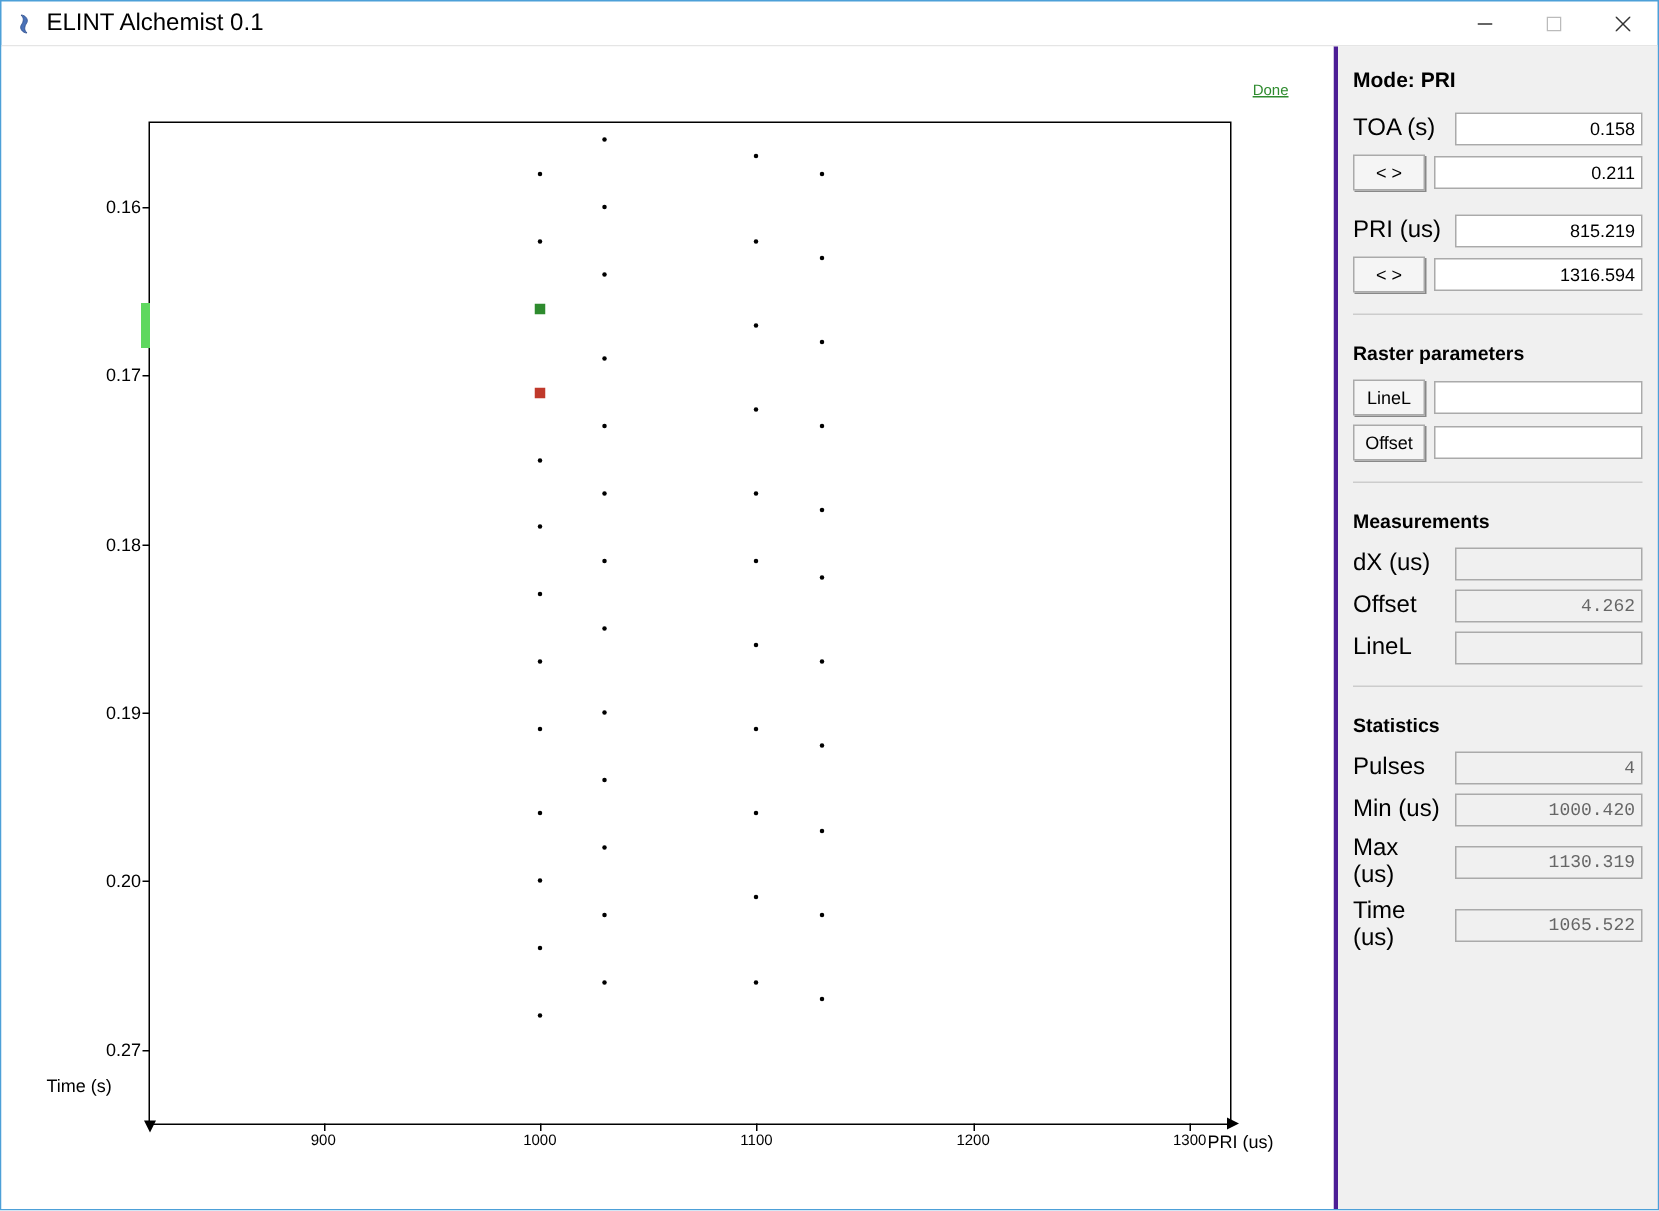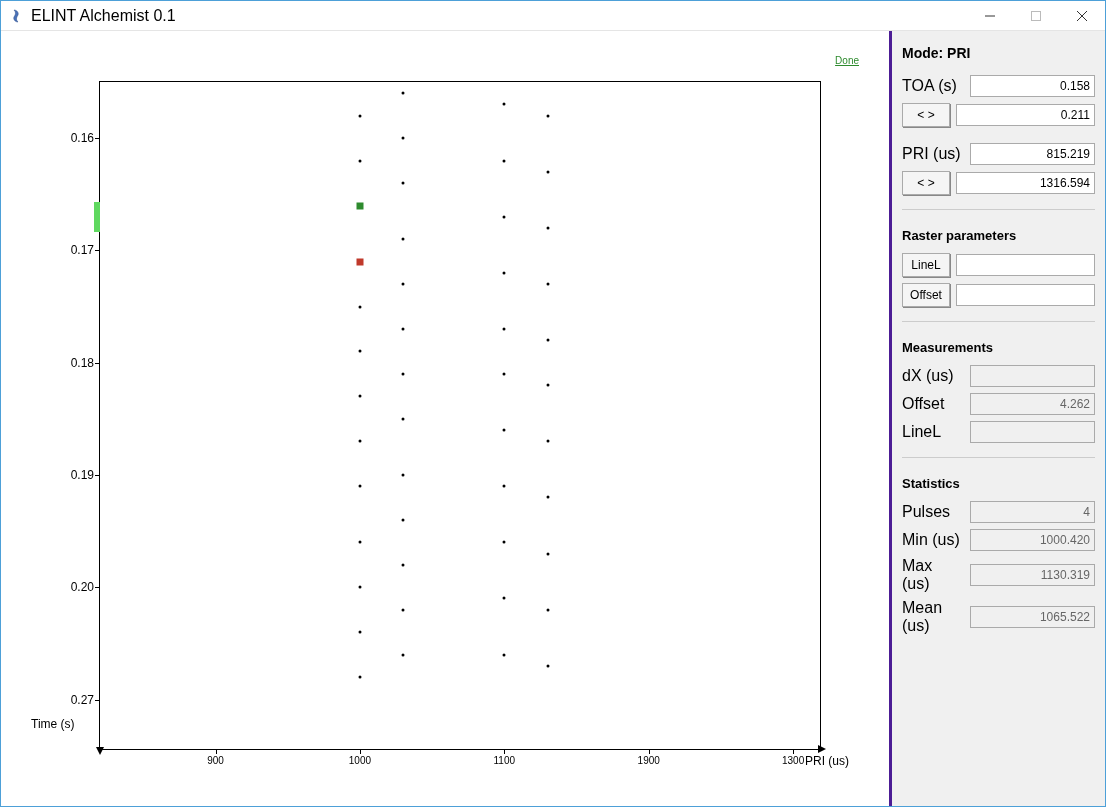--- a/index.html
+++ b/index.html
@@ -30,21 +30,21 @@
   .marker { position: absolute; width: 7px; height: 7px; transform: translate(-50%, -50%); }
   .marker.green { background: #2e8b2e; }
   .marker.red { background: #c0392b; }
   .side { width: 216px; background: #f0f0f0; border-left: 3px solid #4c1d95; padding: 14px 10px; font-size: 13px; }
   .side h3 { margin: 0 0 14px 0; font-size: 14px; font-weight: bold; }
   .side h4 { margin: 18px 0 10px 0; font-size: 13px; font-weight: bold; }
   .row { display: flex; align-items: center; margin-bottom: 6px; gap: 6px; }
   .row label { width: 62px; font-size: 16px; }
   .row .btn { width: 48px; height: 24px; background: #f5f5f5; border: 1px solid #aaa; box-shadow: 1px 1px 0 #888; font-size: 12px; display: flex; align-items: center; justify-content: center; cursor: pointer; }
   .row input { flex: 1; min-width: 0; height: 22px; border: 1px solid #aaa; background: #fff; text-align: right; padding: 0 4px; font-size: 12px; font-family: inherit; }
-  .row input.ro { background: #f0f0f0; color: #666; }
+  .row input.ro { background: #f0f0f0; color: #666; font-family: Liberation Mono, monospace; }
   .hr { height: 1px; background: #ccc; margin: 14px 0; }
   .yhi { position:absolute; left:-6px; width:6px; height:30px; background:#5fd85f; transform:translateY(-50%); }
 </style>
 </head>
 <body>
 
 <div class="window">
   <div class="titlebar">
     <span class="icon">
       <svg width="14" height="14" viewBox="0 0 14 14">
@@ -89,21 +89,21 @@
           <div class="ytick" style="top: 505.263px;">0.20</div>
           <div class="ytick-mark" style="top: 505.263px;"></div>
           <div class="ytick" style="top: 617.544px;">0.27</div>
           <div class="ytick-mark" style="top: 617.544px;"></div>
           <div class="xtick" style="left: 115.52px;">900</div>
           <div class="xtick-mark" style="left: 115.52px;"></div>
           <div class="xtick" style="left: 259.92px;">1000</div>
           <div class="xtick-mark" style="left: 259.92px;"></div>
           <div class="xtick" style="left: 404.32px;">1100</div>
           <div class="xtick-mark" style="left: 404.32px;"></div>
-          <div class="xtick" style="left: 548.72px;">1900</div>
+          <div class="xtick" style="left: 548.72px;">1200</div>
           <div class="xtick-mark" style="left: 548.72px;"></div>
           <div class="xtick" style="left: 693.12px;">1300</div>
           <div class="xtick-mark" style="left: 693.12px;"></div>
           <div class="yhi" style="top: 134.737px;"></div>
           <div class="pt" style="left: 259.92px; top: 33.6842px;"></div>
           <div class="pt" style="left: 259.92px; top: 78.5965px;"></div>
           <div class="pt" style="left: 259.92px; top: 123.509px;"></div>
           <div class="pt" style="left: 259.92px; top: 179.649px;"></div>
           <div class="pt" style="left: 259.92px; top: 224.561px;"></div>
           <div class="pt" style="left: 259.92px; top: 269.474px;"></div>
@@ -216,19 +216,19 @@
       </div>
       <div class="row">
         <label>Min (us)</label>
         <input class="ro" readonly="" value="1000.420" style="">
       </div>
       <div class="row">
         <label>Max (us)</label>
         <input class="ro" readonly="" value="1130.319" style="">
       </div>
       <div class="row">
-        <label>Mean (us)</label>
+        <label>Time (us)</label>
         <input class="ro" readonly="" value="1065.522" style="">
       </div>
     </div>
 
   </div>
 </div>
 
 </body></html>

